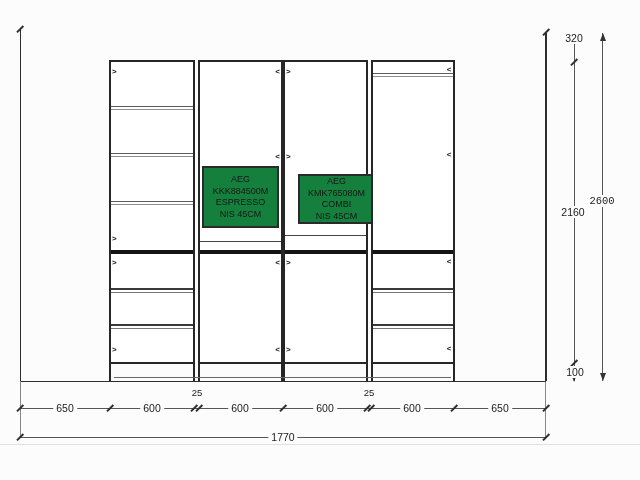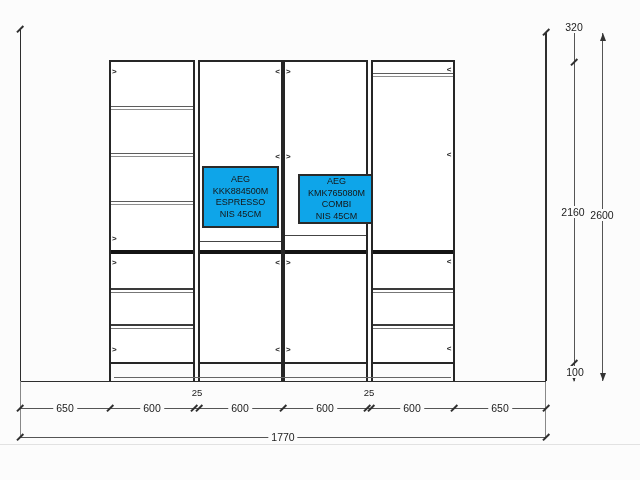--- a/index.html
+++ b/index.html
@@ -7,21 +7,21 @@
          font-family:"Liberation Sans", sans-serif;color:#1b1b1b;}
   .ln{position:absolute;background:#2e2e2e;}
   .thin{position:absolute;background:#555;}
   .faint{position:absolute;background:#e2e2e2;}
   .cab{position:absolute;border:2px solid #262626;background:#fff;}
   .plinth{position:absolute;border-left:2px solid #262626;border-right:2px solid #262626;}
   .shelf{position:absolute;left:0;right:0;height:2px;border-top:1px solid #5c5c5c;border-bottom:1px solid #8e8e8e;background:#fff;}
   .shelf2{position:absolute;left:0;right:0;height:2px;border-top:2px solid #3a3a3a;border-bottom:1px solid #777;background:#fff;}
   .thickdiv{position:absolute;left:0;right:0;height:4px;background:#141414;}
   .inliner{position:absolute;left:0;right:0;height:1px;background:#444;}
-  .niche{position:absolute;border:2px solid #2a2a2a;background:#0ea5e9;display:flex;flex-direction:column;
+  .niche{position:absolute;border:2px solid #2a2a2a;background:#15803d;display:flex;flex-direction:column;
          justify-content:center;align-items:center;text-align:center;font-size:9px;line-height:11.5px;color:#161616;}
   .dl{position:absolute;transform:translate(-50%,-50%);background:#fcfcfc;padding:0 3px;
       font-size:10.5px;white-space:nowrap;color:#1b1b1b;}
   .dls{font-size:9.5px;}
   .t{position:absolute;width:9px;height:1.5px;background:#2f2f2f;transform:translate(-50%,-50%) rotate(-45deg);}
   .hinge{position:absolute;font-size:8px;font-weight:bold;color:#222;transform:translateY(-50%);line-height:8px;}
   .arr-up{position:absolute;width:0;height:0;border-left:3px solid transparent;border-right:3px solid transparent;border-bottom:8px solid #333;}
   .arr-dn{position:absolute;width:0;height:0;border-left:3px solid transparent;border-right:3px solid transparent;border-top:8px solid #333;}
 </style>
 </head>
@@ -96,23 +96,23 @@
   <div class="thin" style="left:114px;top:376.5px;width:337px;height:1px;background:#666;"></div>
 
   <div class="thin" style="left:573.8px;top:33px;width:1px;height:348px;"></div>
   <div class="t" style="left:574px;top:62px;"></div>
   <div class="t" style="left:574px;top:363px;"></div>
   <div class="arr-dn" style="left:571px;top:374px;"></div>
   <div class="thin" style="left:602px;top:33px;width:1px;height:348px;"></div>
   <div class="arr-up" style="left:599.5px;top:33px;"></div>
   <div class="arr-dn" style="left:599.5px;top:373px;"></div>
 
-  <span class="dl" style="left:574px;top:27px;">320</span>
+  <span class="dl" style="left:574px;top:38px;">320</span>
   <span class="dl" style="left:573px;top:212px;">2160</span>
-  <span class="dl" style="left:602px;top:215px;">2600</span>
+  <span class="dl" style="left:602px;top:201px;font-family:Liberation Mono, monospace;">2600</span>
   <span class="dl" style="left:575px;top:372px;">100</span>
 
   <div class="thin" style="left:20px;top:407.5px;width:526px;height:1px;"></div>
   <div class="t" style="left:20px;top:408px;"></div>
   <div class="t" style="left:110px;top:408px;"></div>
   <div class="t" style="left:194px;top:408px;"></div>
   <div class="t" style="left:199px;top:408px;"></div>
   <div class="t" style="left:283px;top:408px;"></div>
   <div class="t" style="left:367px;top:408px;"></div>
   <div class="t" style="left:371px;top:408px;"></div>

